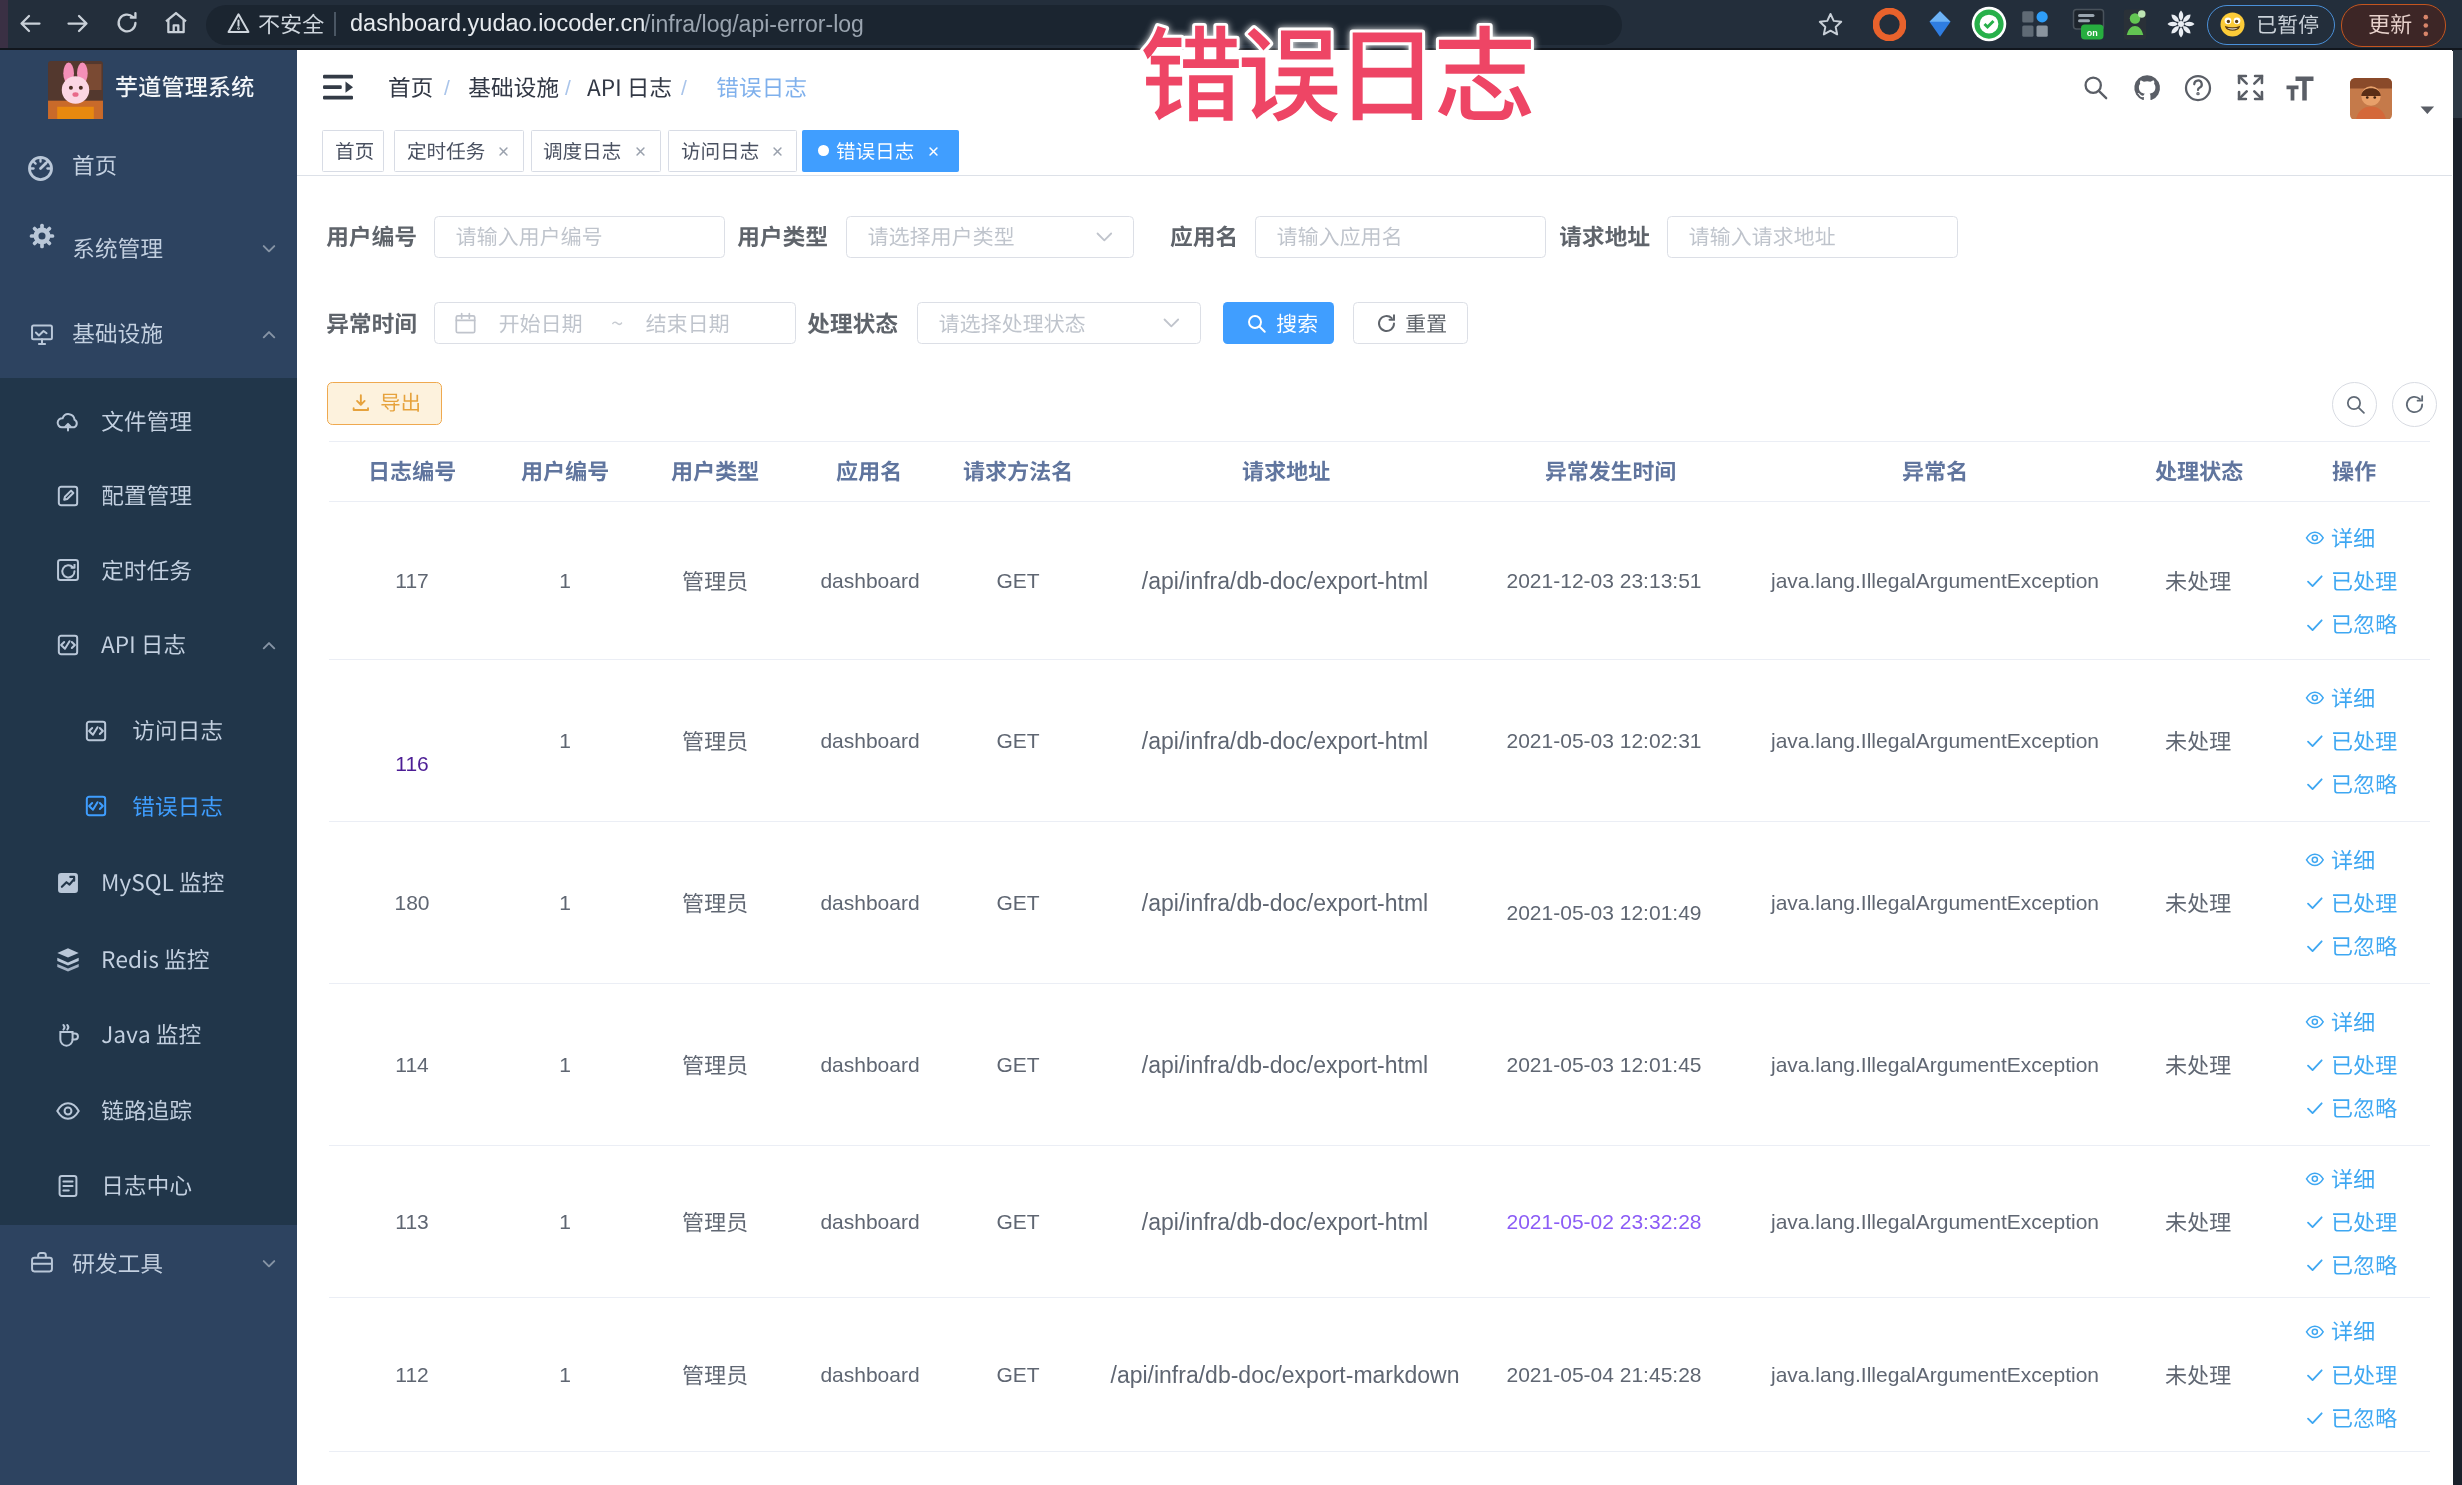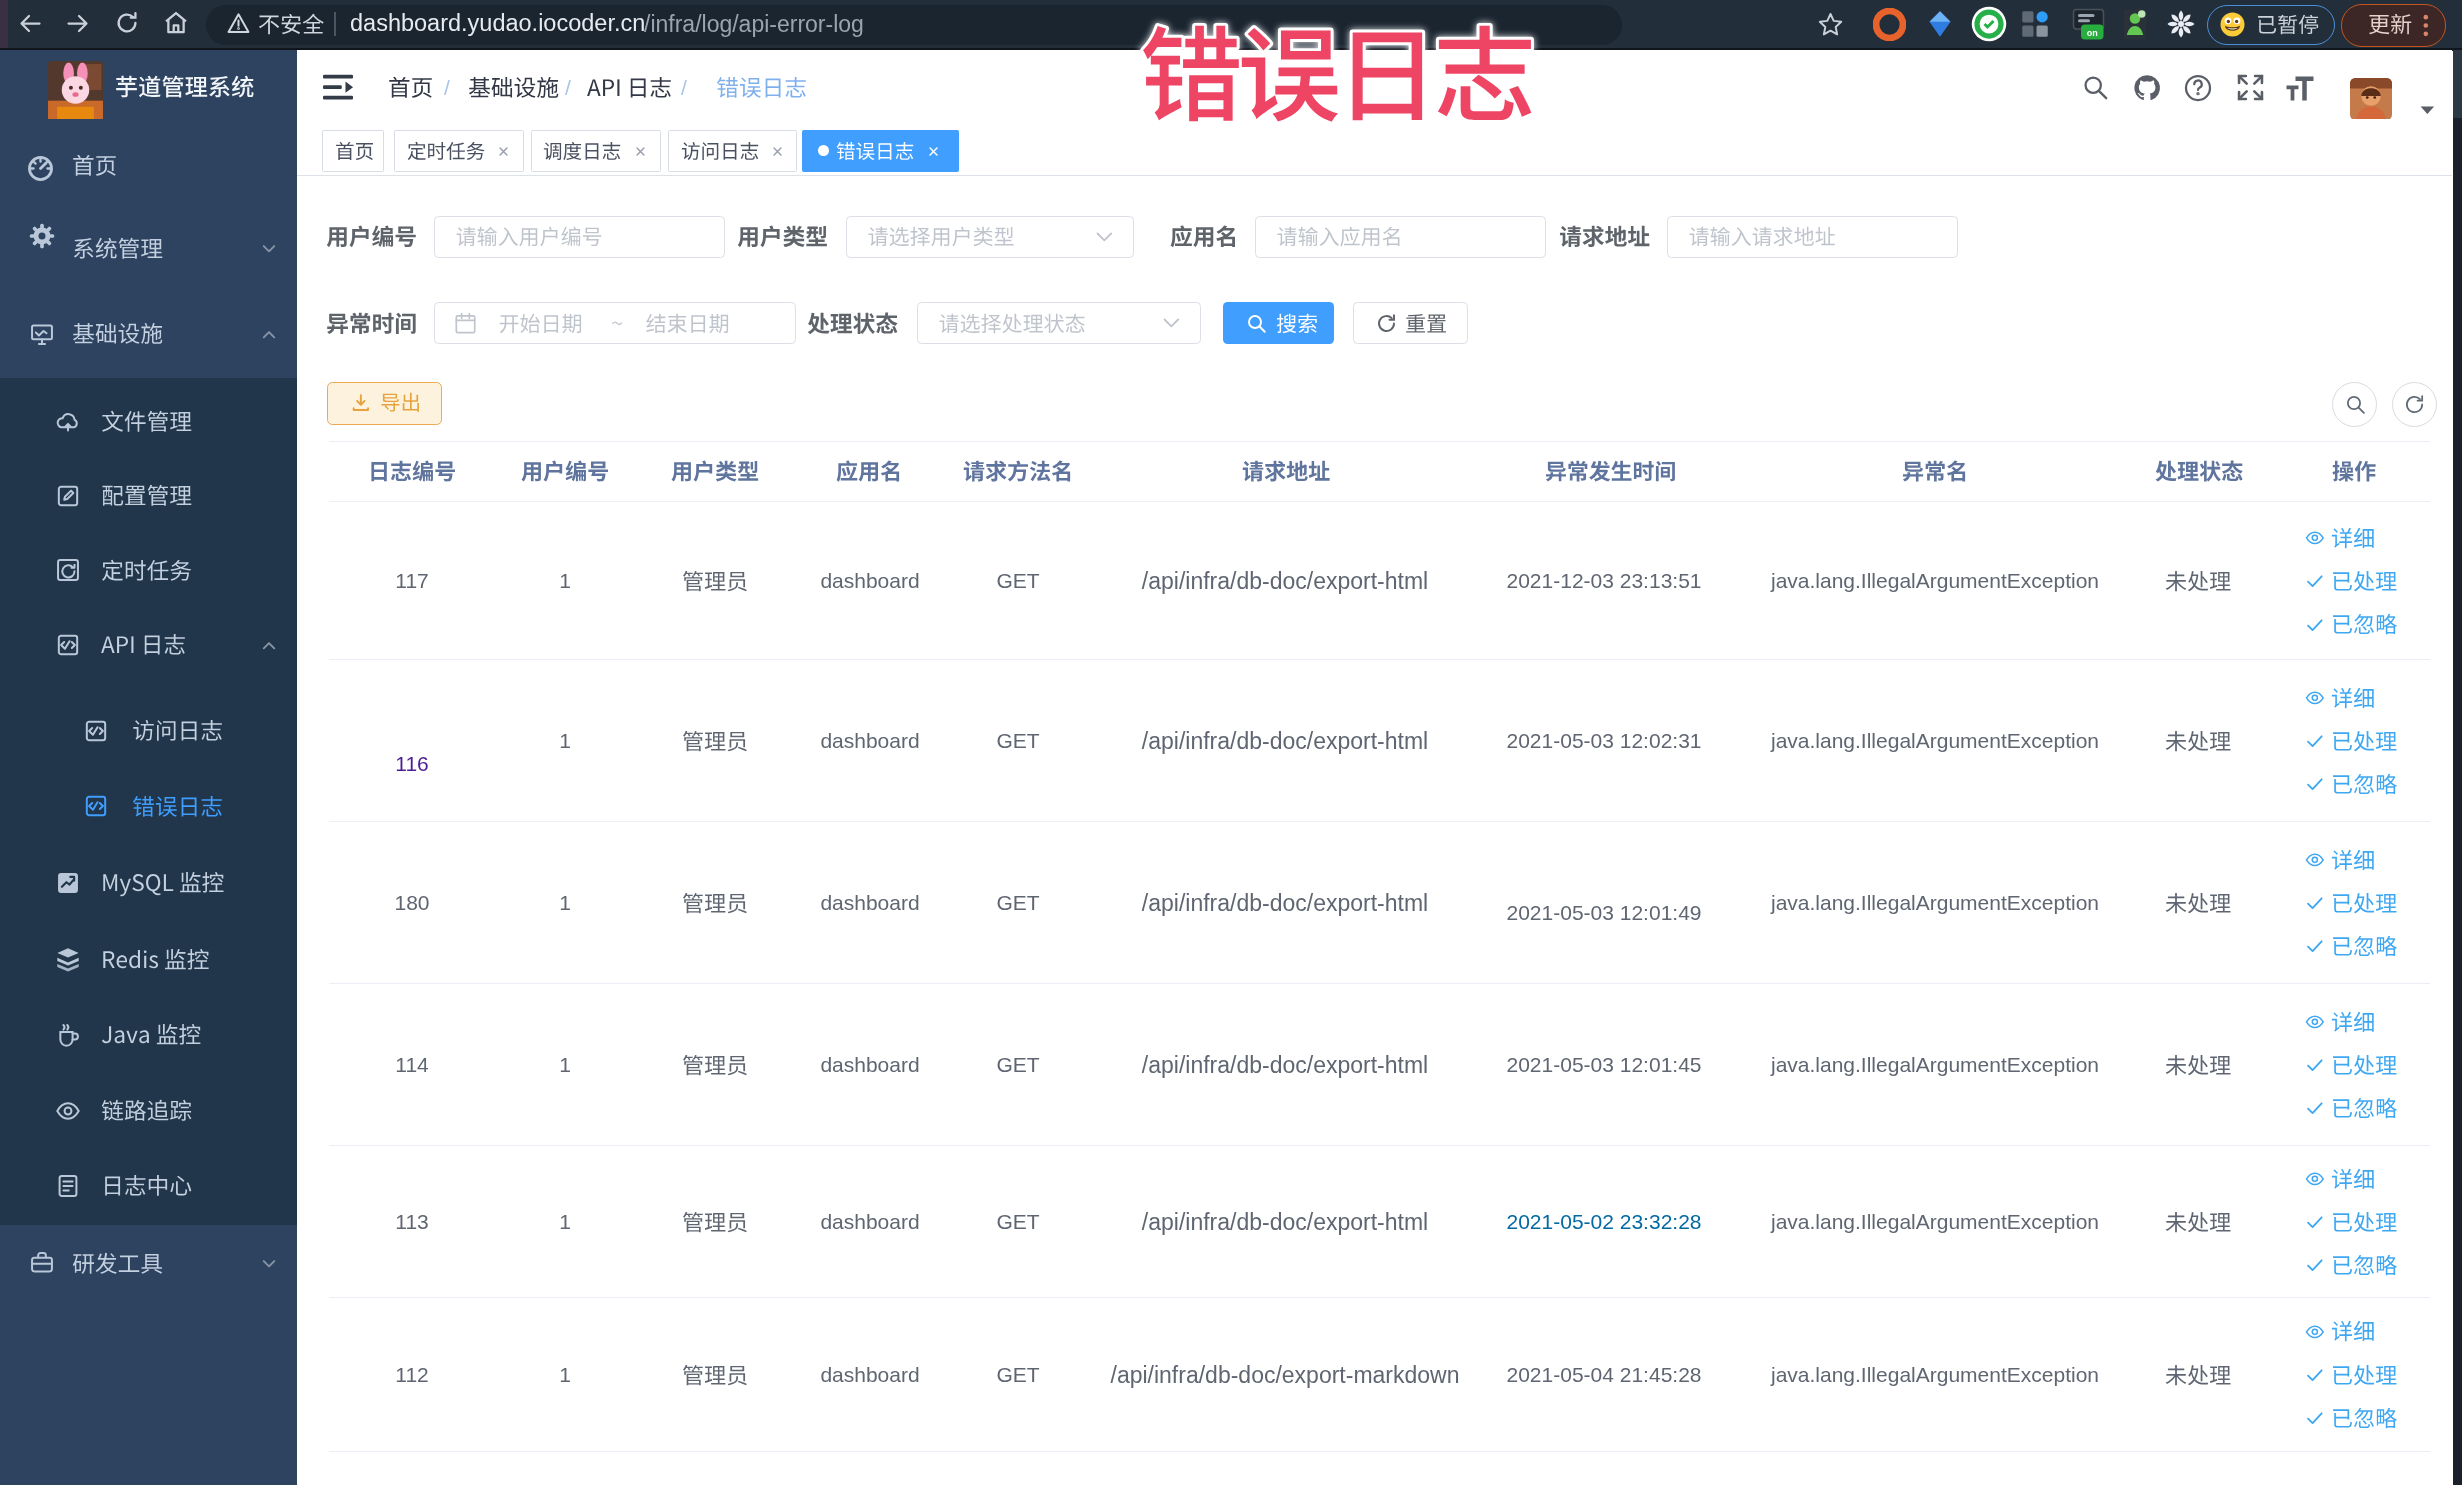--- a/index.html
+++ b/index.html
@@ -1128,21 +1128,21 @@
 <div style="position:absolute;left:682px;top:1211px;"><svg width="67" height="26" viewBox="0 0 88 34" fill="#5f6672">
         <g transform="translate(0,25.5) scale(0.029000,-0.029000)">
           <use href="#r7ba1" x="0"></use>
           <use href="#r7406" x="1000"></use>
           <use href="#r5458" x="2000"></use>
         </g>
       </svg></div>
 <div style="position:absolute;left:870px;top:1210px;font:400 21px 'Liberation Sans', sans-serif;color:#5f6672;white-space:pre;transform:translateX(-50%);">dashboard</div>
 <div style="position:absolute;left:1018px;top:1210px;font:400 21px 'Liberation Sans', sans-serif;color:#5f6672;white-space:pre;transform:translateX(-50%);">GET</div>
 <div style="position:absolute;left:1285px;top:1209px;font:400 23px 'Liberation Sans', sans-serif;color:#5f6672;white-space:pre;transform:translateX(-50%);">/api/infra/db-doc/export-html</div>
-<div style="position:absolute;left:1604px;top:1210px;font:400 21px 'Liberation Sans', sans-serif;color:#0369a1;white-space:pre;transform:translateX(-50%);">2021-05-02 23:32:28</div>
+<div style="position:absolute;left:1604px;top:1210px;font:400 21px 'Liberation Sans', sans-serif;color:#8b5cf6;white-space:pre;transform:translateX(-50%);">2021-05-02 23:32:28</div>
 <div style="position:absolute;left:1935px;top:1210px;font:400 21px 'Liberation Sans', sans-serif;color:#5f6672;white-space:pre;transform:translateX(-50%);">java.lang.IllegalArgumentException</div>
 <div style="position:absolute;left:2165px;top:1211px;"><svg width="67" height="26" viewBox="0 0 88 34" fill="#5f6672">
         <g transform="translate(0,25.5) scale(0.029000,-0.029000)">
           <use href="#r672a" x="0"></use>
           <use href="#r5904" x="1000"></use>
           <use href="#r7406" x="2000"></use>
         </g>
       </svg></div>
 <svg style="position:absolute;left:2305px;top:1169px" width="19.7" height="19.7" viewBox="0 0 26 26" fill="none" stroke="#3ea7f2" stroke-width="2">
       <path d="M2 13C5 8 9 5.5 13 5.5S21 8 24 13c-3 5-7 7.5-11 7.5S5 18 2 13Z"></path>

